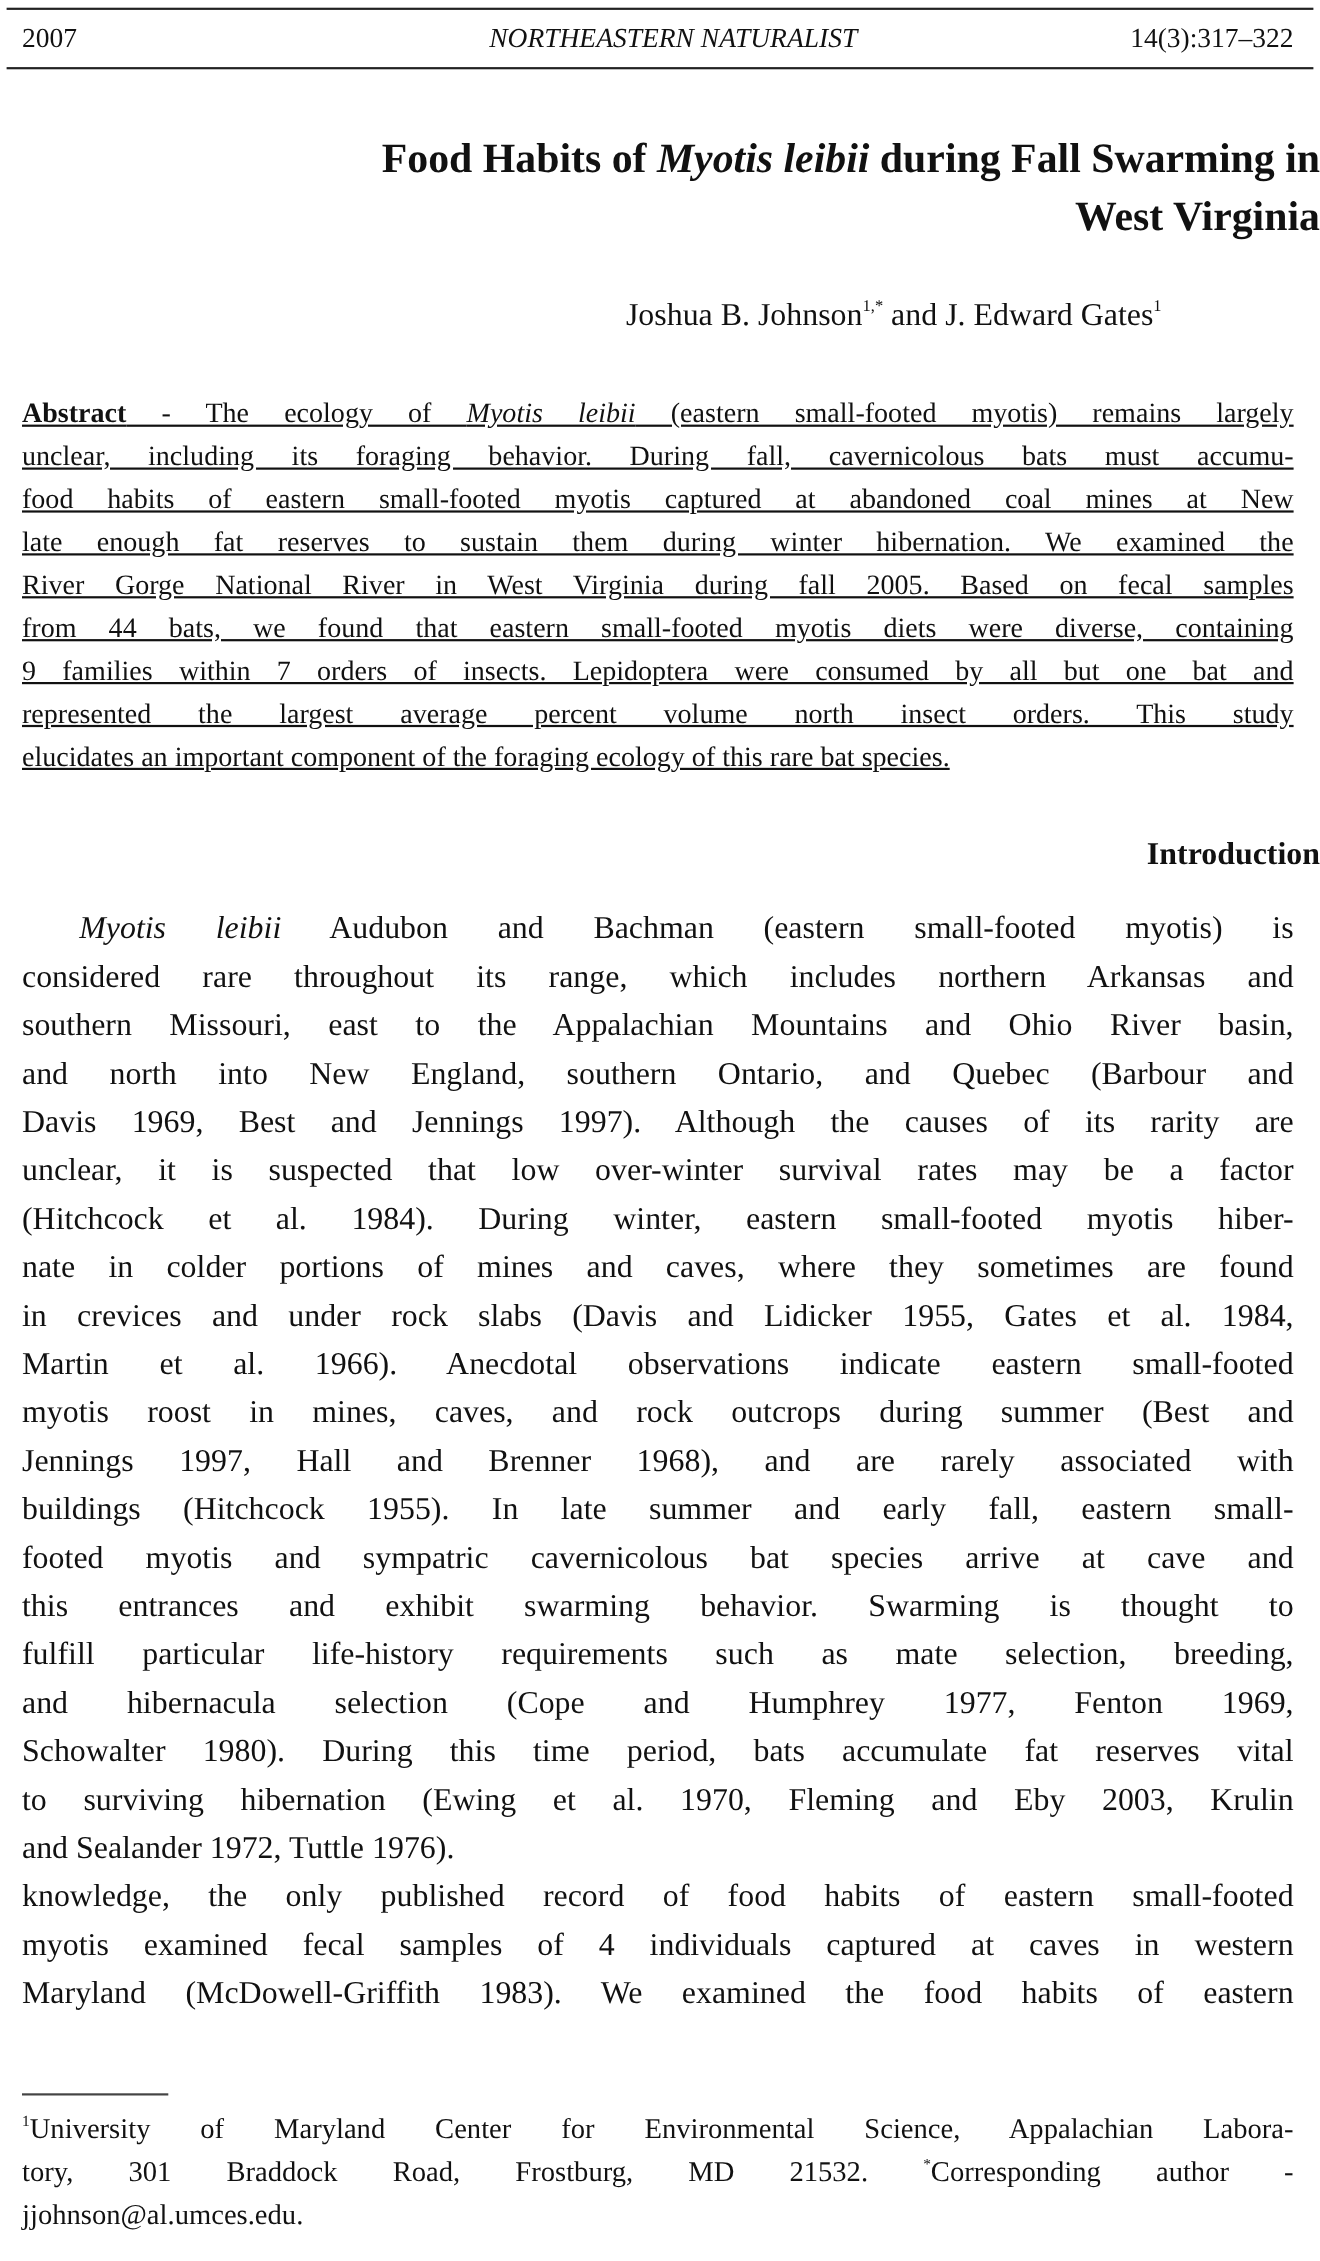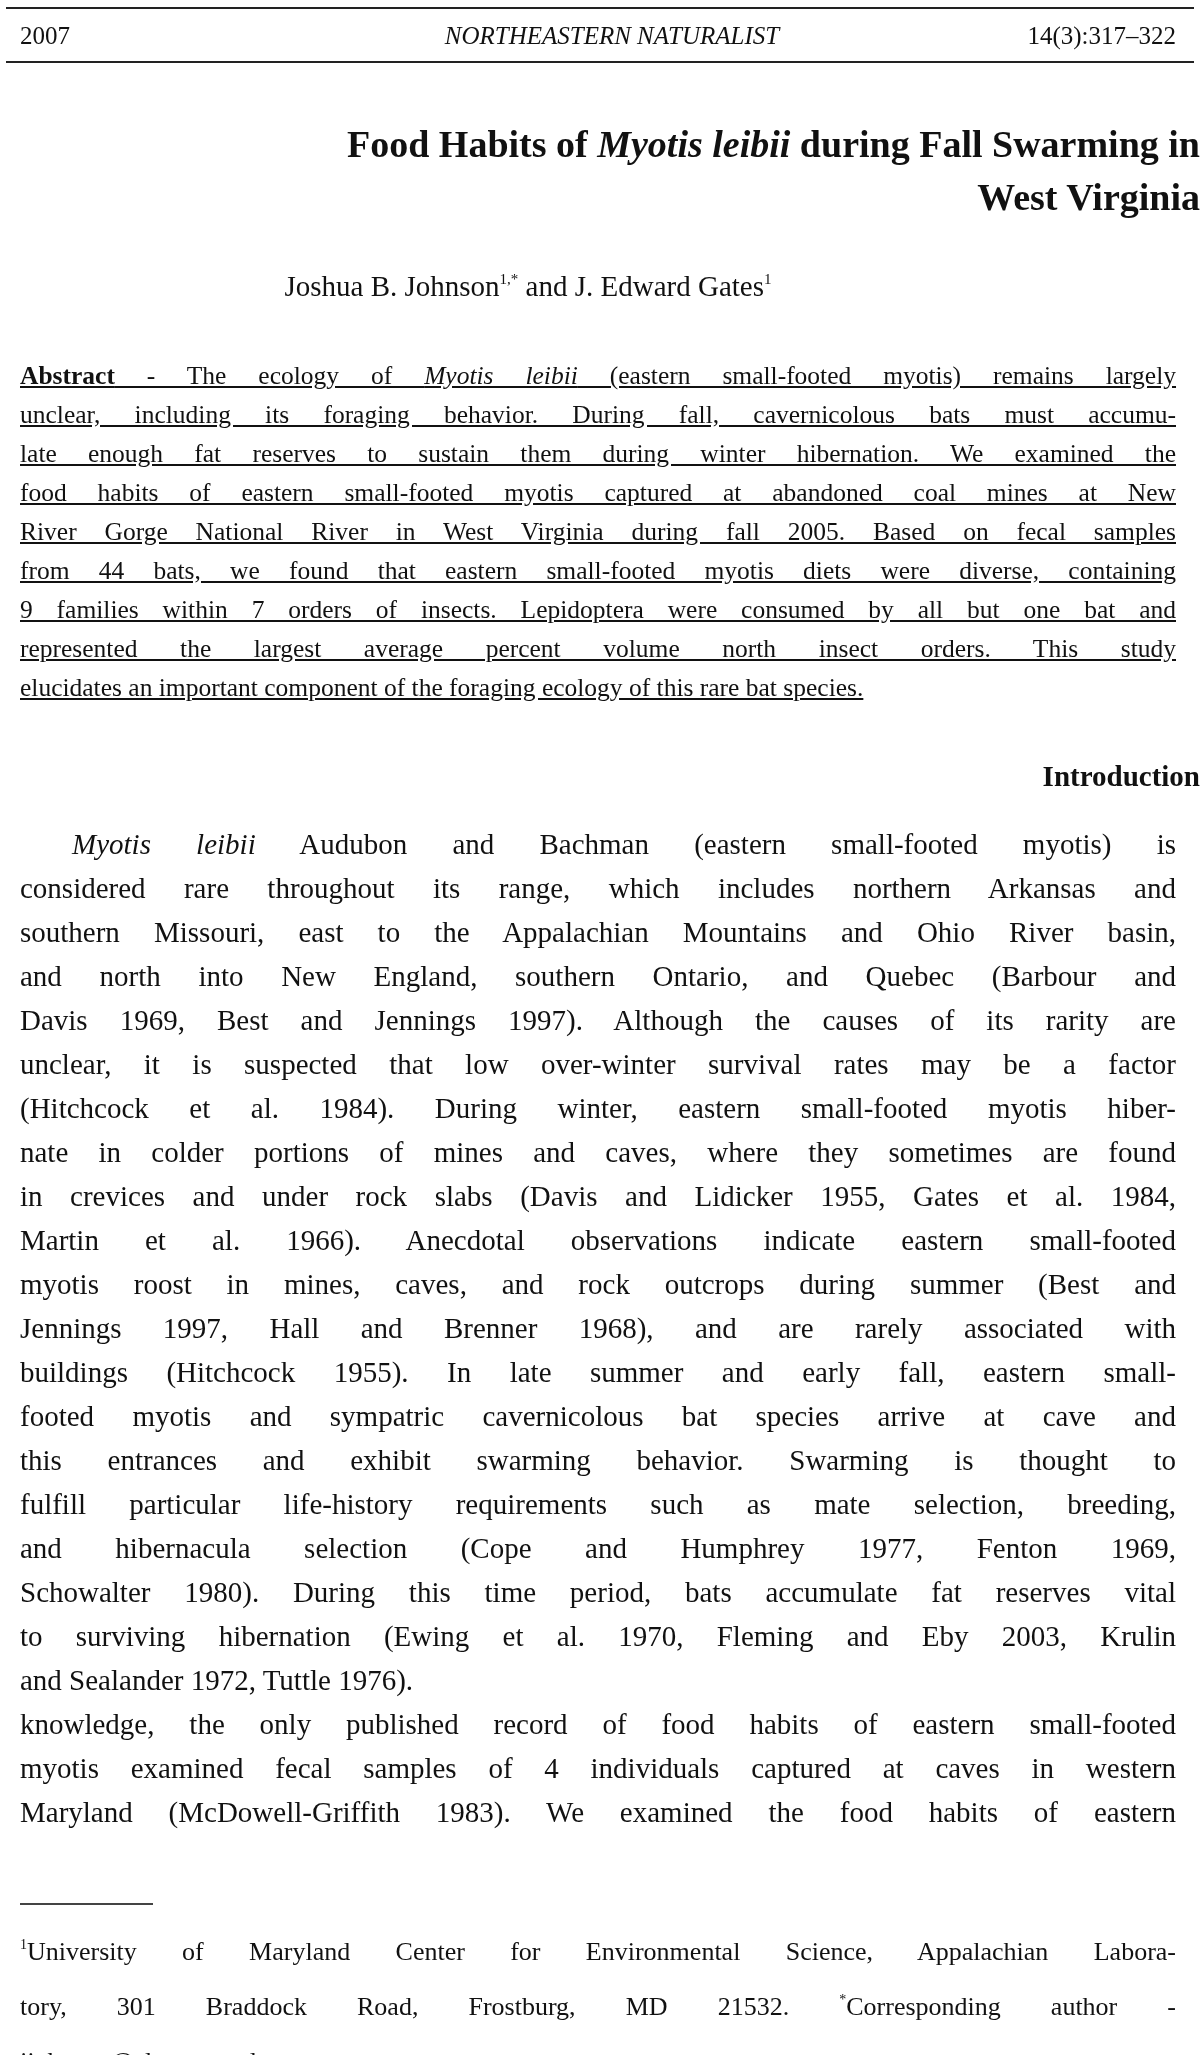--- a/index.html
+++ b/index.html
@@ -6,35 +6,35 @@
   body { width: 1200px; height: 2055px; position: relative; overflow: hidden; color: #111; font-family: "Liberation Serif", "DejaVu Serif", serif; }
   .rule { position: absolute; left: 6px; width: 1188px; background: #222; }
   .rule.top { top: 7px; height: 2px; }
   .rule.bottom { top: 61px; height: 2px; }
   .running-head { position: absolute; top: 18px; left: 0; width: 1200px; height: 36px; font-size: 25px; line-height: 36px; }
   .running-head .year { position: absolute; left: 20px; }
   .running-head .journal { position: absolute; left: 12px; width: 1200px; text-align: center; font-style: italic; }
   .running-head .volume { position: absolute; right: 24px; }
   .title { position: absolute; top: 118px; left: 0; width: 1200px; text-align: right; font-weight: bold; font-size: 38px; line-height: 53px; }
   .title i { font-style: italic; }
-  .authors { position: absolute; top: 266px; left: 0; width: 1056px; text-align: center; font-size: 29px; line-height: 40px; }
+  .authors { position: absolute; top: 266px; left: 0; width: 1056px; text-align: right; font-size: 29px; line-height: 40px; }
   .authors sup { font-size: 15px; vertical-align: 12px; line-height: 0; }
   .abstract { position: absolute; top: 356px; left: 20px; width: 1156px; font-size: 25.5px; line-height: 39px; text-align: justify; text-decoration: underline; }
   .abstract .line { display: block; text-align: justify; text-align-last: justify; white-space: nowrap; height: 39px; }
   .abstract .line.last { text-align-last: left; }
   .abstract b { font-weight: bold; }
   .section-heading { position: absolute; top: 756px; left: 0; width: 1200px; text-align: right; font-weight: bold; font-size: 29px; line-height: 40px; }
   .body { position: absolute; top: 822px; left: 20px; width: 1156px; font-size: 29px; line-height: 44px; }
   .body .line { display: block; text-align: justify; text-align-last: justify; white-space: nowrap; height: 44px; }
   .body .line.indent { padding-left: 52px; }
   .body .line.last { text-align-last: left; }
   .body i { font-style: italic; }
   .footnote-rule { position: absolute; top: 1903px; left: 20px; width: 133px; height: 2px; background: #444; }
   .footnote { position: absolute; top: 1916px; left: 20px; width: 1156px; font-size: 26px; line-height: 39px; }
-  .footnote .line { display: block; text-align: justify; text-align-last: justify; white-space: nowrap; height: 39px; margin-top: 16px; }
+  .footnote .line { display: block; text-align: justify; text-align-last: justify; white-space: nowrap; height: 39px; }
   .footnote .line.last { text-align-last: left; }
   .footnote sup { font-size: 14px; vertical-align: 11px; line-height: 0; }
 </style>
 </head>
 <body>
 
 <div class="rule top"></div>
 <div class="running-head">
   <span class="year">2007</span>
   <span class="journal">NORTHEASTERN NATURALIST</span>
@@ -47,22 +47,22 @@
   <div>West Virginia</div>
 </div>
 
 <div class="authors">
   <span>Joshua B. Johnson</span><sup>1,*</sup><span> and </span><span>J. Edward Gates</span><sup>1</sup>
 </div>
 
 <div class="abstract">
   <span class="line"><b>Abstract</b><span> - The ecology of </span><i>Myotis leibii</i><span> (eastern small-footed myotis) remains largely</span></span>
   <span class="line">unclear, including its foraging behavior. During fall, cavernicolous bats must accumu-</span>
+  <span class="line">food habits of eastern small-footed myotis captured at abandoned coal mines at New</span>
   <span class="line">late enough fat reserves to sustain them during winter hibernation. We examined the</span>
-  <span class="line">food habits of eastern small-footed myotis captured at abandoned coal mines at New</span>
   <span class="line">River Gorge National River in West Virginia during fall 2005. Based on fecal samples</span>
   <span class="line">from 44 bats, we found that eastern small-footed myotis diets were diverse, containing</span>
   <span class="line">9 families within 7 orders of insects. Lepidoptera were consumed by all but one bat and</span>
   <span class="line">represented the largest average percent volume north insect orders. This study</span>
   <span class="line last">elucidates an important component of the foraging ecology of this rare bat species.</span>
 </div>
 
 <div class="section-heading">Introduction</div>
 
 <div class="body">

